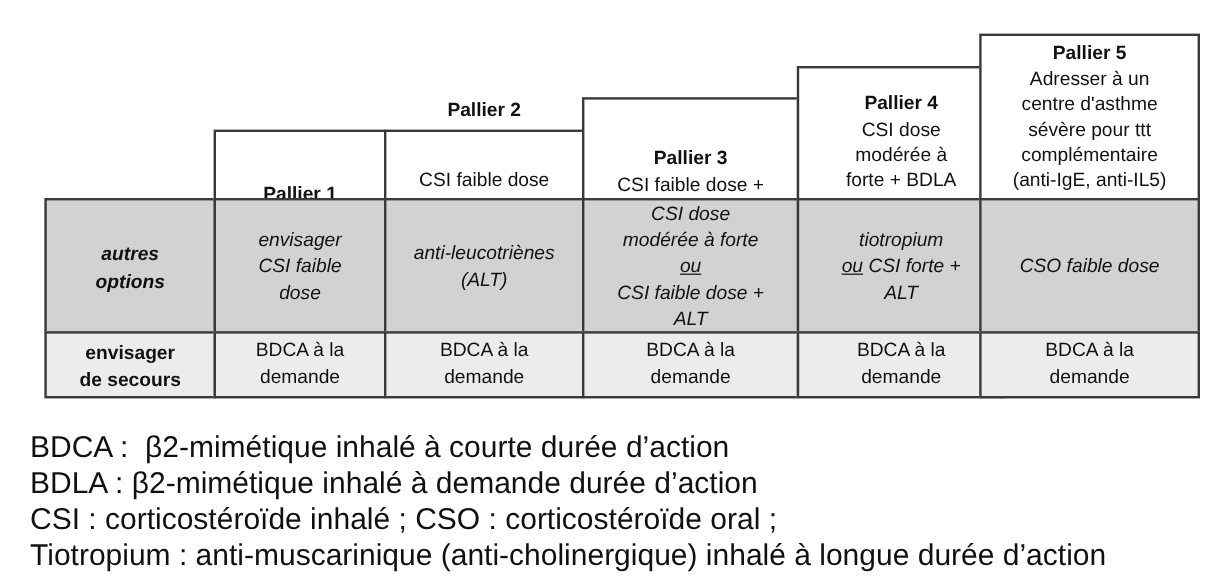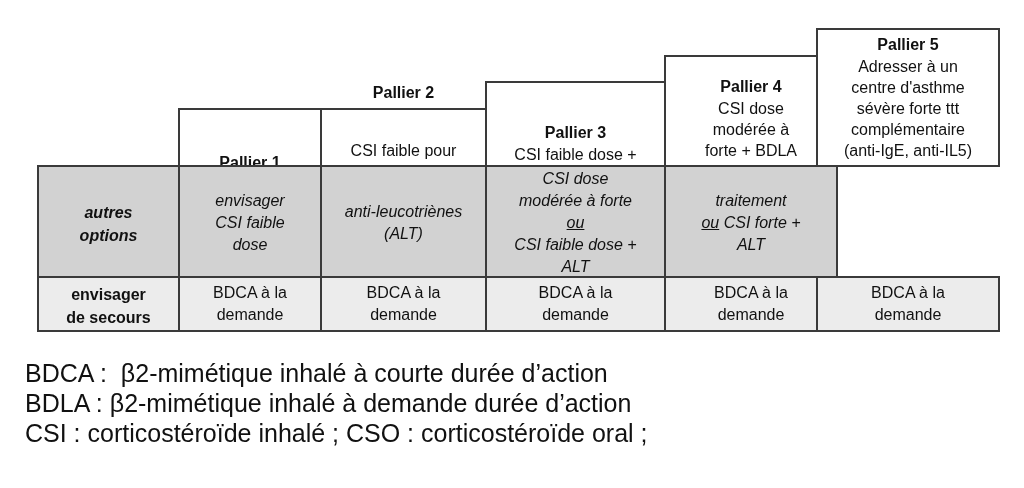--- a/index.html
+++ b/index.html
@@ -78,38 +78,38 @@
 </head>
 <body>
 
 <div class="stage">
 
   <div class="cell hdr col-1">
     <div class="htitle">Pallier 1</div>
   </div>
   <div class="cell hdr col-2">
     <div class="htitle">Pallier 2</div>
-    <div class="hsub">CSI faible pour</div>
+    <div class="hsub">CSI faible dose</div>
   </div>
   <div class="cell hdr col-3">
     <div class="htitle">Pallier 3</div>
     <div class="hsub">CSI faible dose +
 BDLA</div>
   </div>
   <div class="cell hdr col-4">
     <div class="htitle">Pallier 4</div>
     <div class="hsub">CSI dose
 modérée à
 forte + BDLA</div>
   </div>
   <div class="cell hdr col-5">
     <div class="htitle">Pallier 5</div>
     <div class="hsub">Adresser à un
 centre d'asthme
-sévère forte ttt
+sévère pour ttt
 complémentaire
 (anti-IgE, anti-IL5)</div>
   </div>
 
   <div class="cell opt rowlab col-label">
     <div class="pre">autres
 options</div>
   </div>
   <div class="cell opt col-1">
     <div class="pre">envisager
@@ -121,23 +121,26 @@
 (ALT)</div>
   </div>
   <div class="cell opt col-3">
     <div class="pre">CSI dose
 modérée à forte</div>
     <div class="u">ou</div>
     <div class="pre">CSI faible dose +
 ALT</div>
   </div>
   <div class="cell opt col-4">
-    <div>traitement</div>
+    <div>tiotropium</div>
     <div><span class="u">ou</span><span class="keepsp"> CSI forte +</span></div>
     <div>ALT</div>
+  </div>
+  <div class="cell opt col-5">
+    <div class="pre">CSO faible dose</div>
   </div>
 
   <div class="cell sec rowlab col-label">
     <div class="pre">envisager
 de secours</div>
   </div>
   <div class="cell sec col-1">
     <div class="pre">BDCA à la
 demande</div>
   </div>
@@ -155,15 +158,16 @@
   </div>
   <div class="cell sec col-5">
     <div class="pre">BDCA à la
 demande</div>
   </div>
 
   <div class="legend">
     <div>BDCA :  β2-mimétique inhalé à courte durée d’action</div>
     <div>BDLA : β2-mimétique inhalé à demande durée d’action</div>
     <div>CSI : corticostéroïde inhalé ; CSO : corticostéroïde oral ;</div>
+    <div>Tiotropium : anti-muscarinique (anti-cholinergique) inhalé à longue durée d’action</div>
   </div>
 
 </div>
 
 </body></html>

